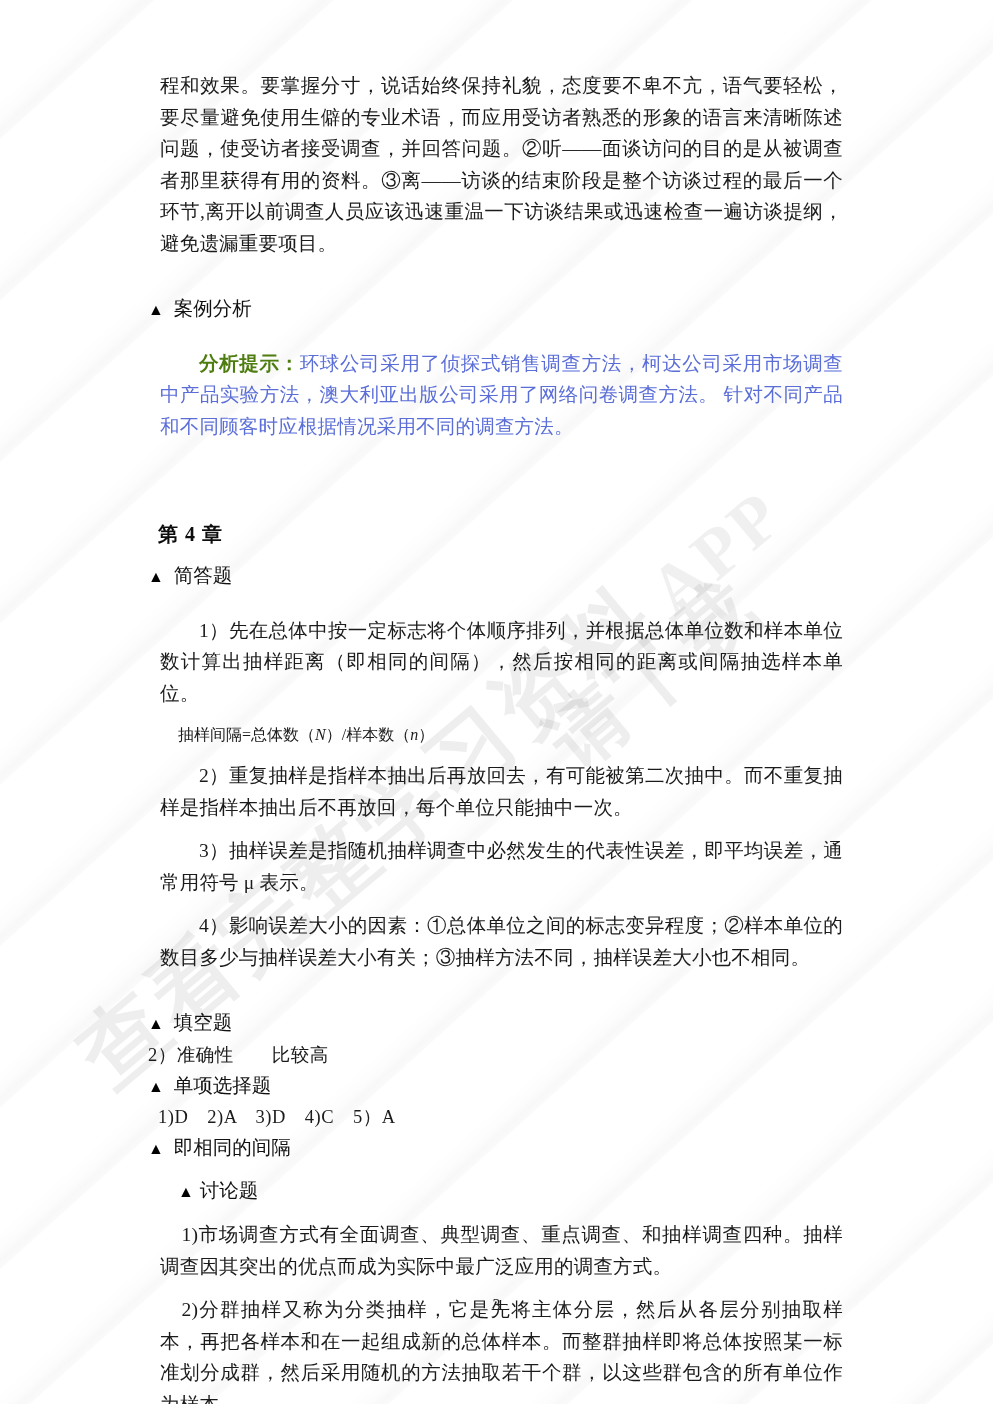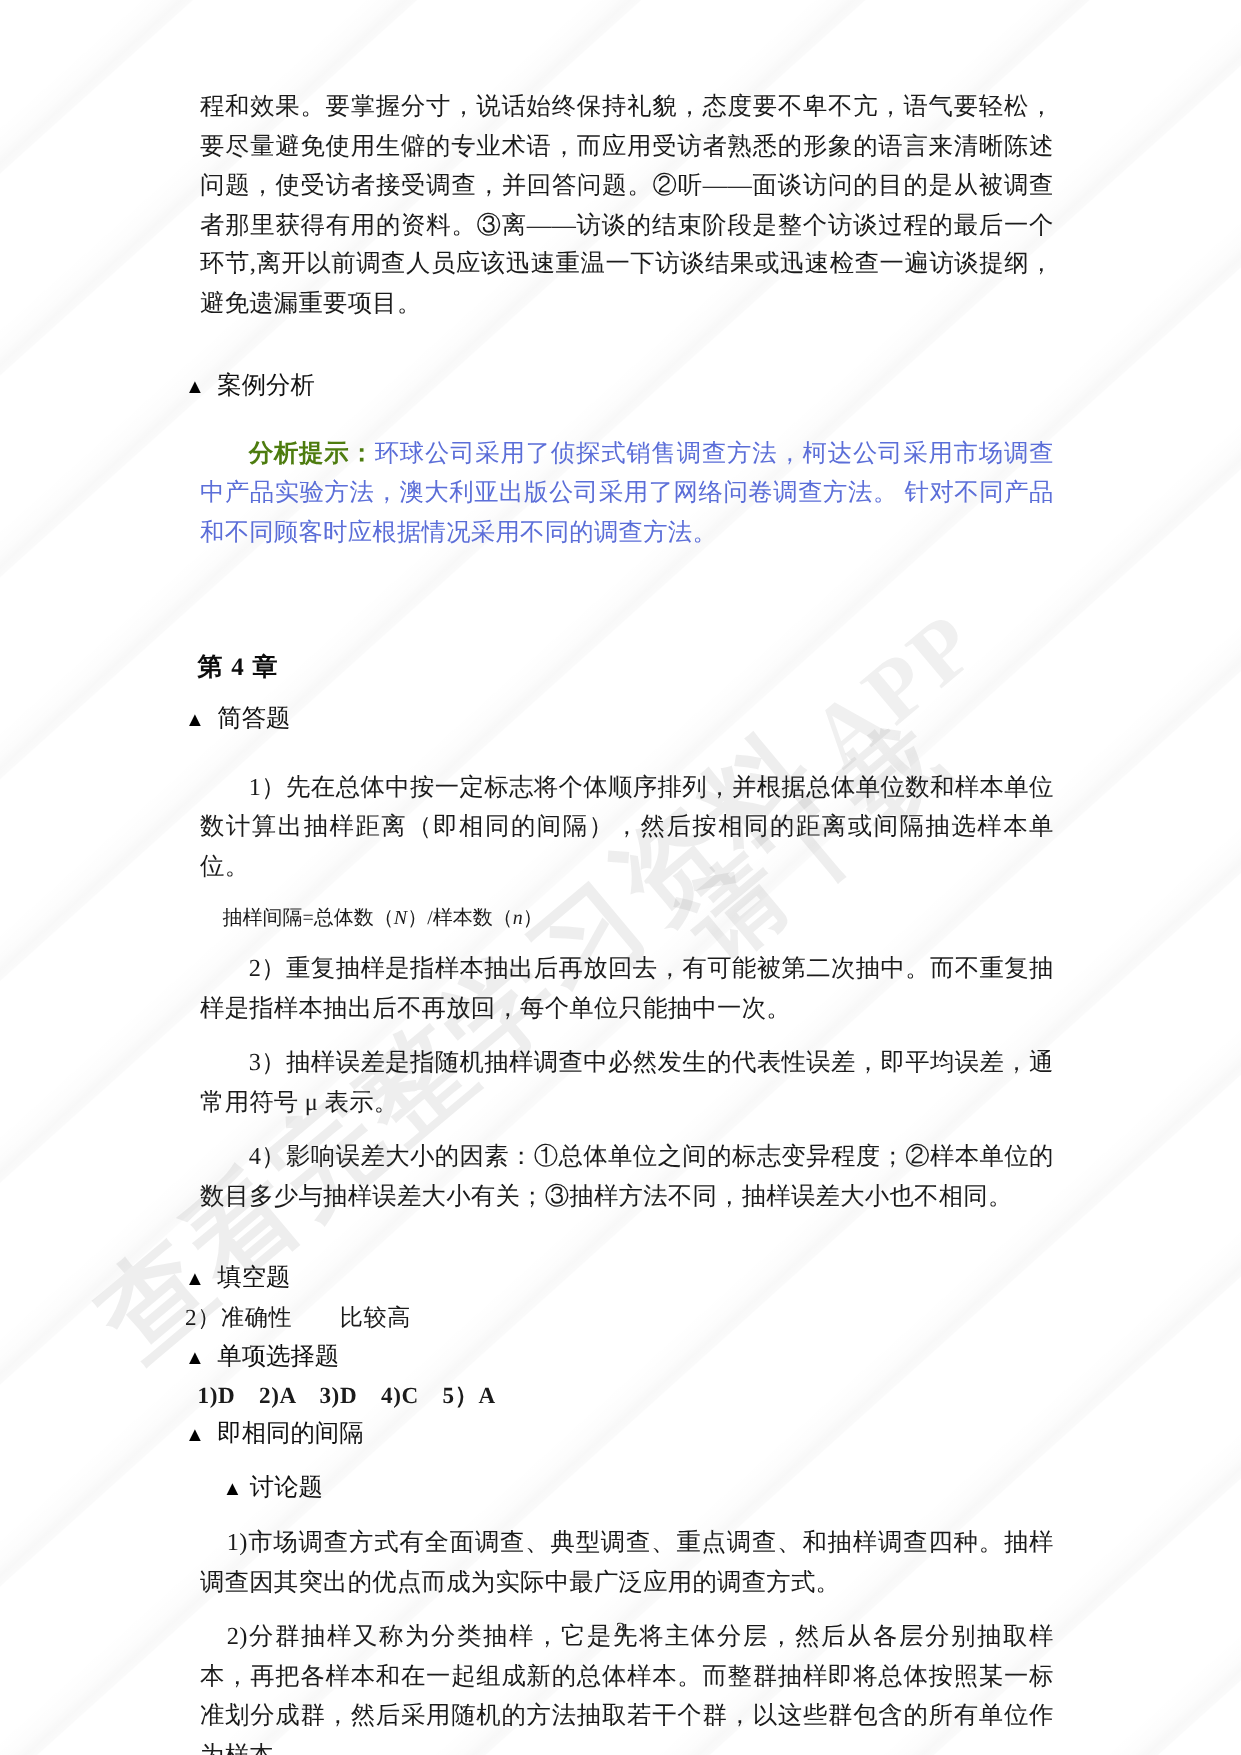--- a/index.html
+++ b/index.html
@@ -154,21 +154,20 @@
   }
 
   .answers {
     font-size: 18.5px;
     line-height: 30px;
     color: #1b1b1b;
     letter-spacing: 0.5px;
   }
   .answers.ind {
     margin-left: 10px;
-    font-weight: bold;
   }
 
   .page-number {
     position: absolute;
     left: 0;
     right: 0;
     top: 1296px;
     text-align: center;
     font-size: 16px;
     color: #222222;

